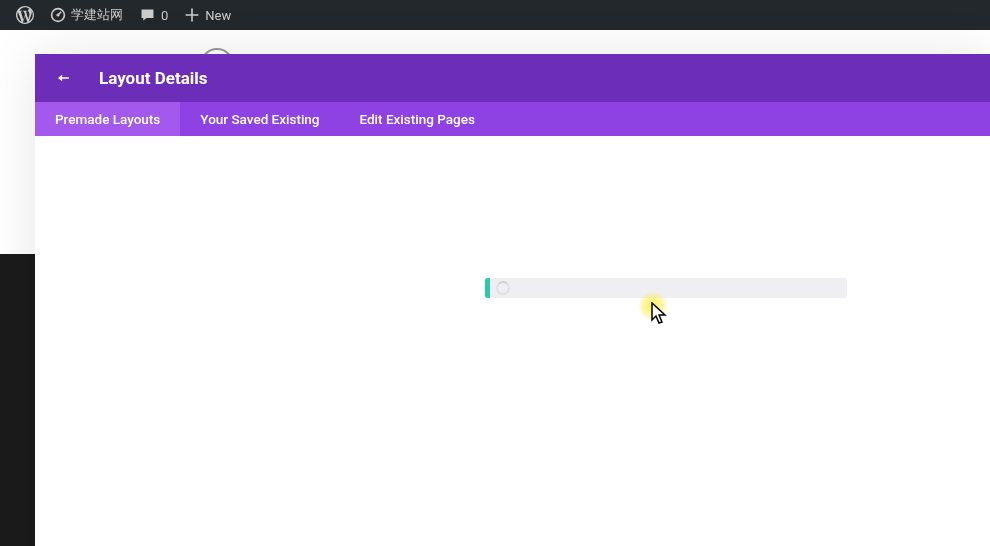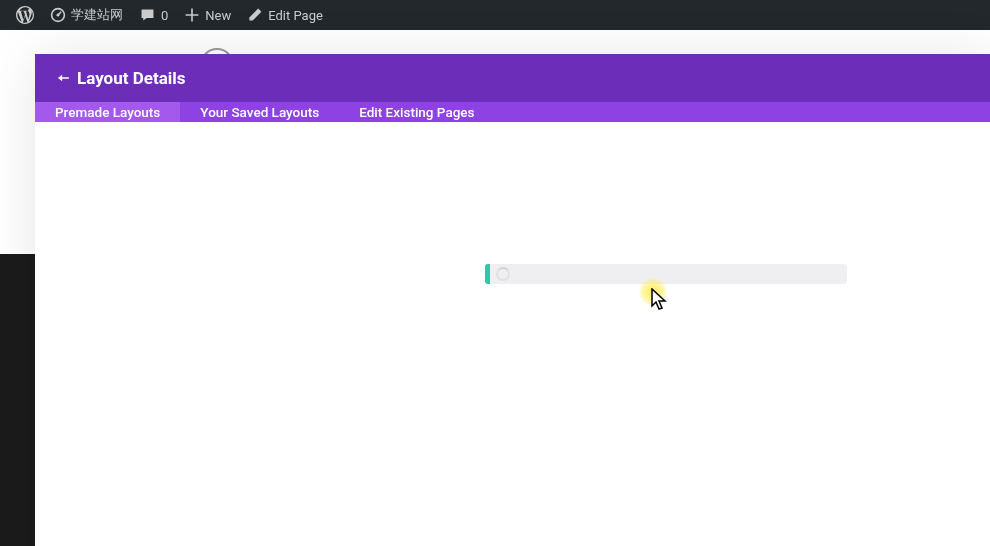--- a/index.html
+++ b/index.html
@@ -63,36 +63,36 @@
       background: #fff;
       z-index: 10;
       box-shadow: 0 2px 50px rgba(0,0,0,0.1);
     }
     .modal-header {
       background: #6c2eb9;
       height: 48px;
       display: flex;
       align-items: center;
       padding: 0 18px;
-      gap: 4px;
+      gap: 26px;
     }
     .modal-back {
       color: #fff;
       cursor: pointer;
       display: flex;
       align-items: center;
     }
     .modal-title {
       color: #fff;
       font-weight: 700;
       font-size: 17px;
     }
     .modal-tabs {
       background: #8e42e3;
-      height: 20px;
+      height: 34px;
       display: flex;
       align-items: stretch;
     }
     .modal-tab {
       padding: 0 20px;
       display: flex;
       align-items: center;
       color: #fff;
       font-size: 13.5px;
       cursor: pointer;
@@ -178,28 +178,20 @@
     <span>0</span>
   </div>
   <div class="admin-item">
     <span class="admin-icon">
       <svg width="16" height="16" viewBox="0 0 20 20" fill="#ccc">
           <path d="M9 2h2v7h7v2h-7v7H9v-7H2V9h7V2z"></path>
         </svg>
     </span>
     <span>New</span>
   </div>
-  <div class="admin-item">
-    <span class="admin-icon">
-      <svg width="16" height="16" viewBox="0 0 20 20" fill="#ccc">
-          <path d="M14 2l4 4-11 11H3v-4L14 2z"></path>
-        </svg>
-    </span>
-    <span>Edit Page</span>
-  </div>
 </div>
 
 <div class="page-bg">
   <div class="avatar-circle"></div>
 </div>
 
 <div class="left-dark"></div>
 
 <div class="modal">
   <div class="modal-header">
@@ -208,21 +200,21 @@
           <path d="M11 8l-5 4 5 4v-3h8v-2h-8V8z"></path>
         </svg>
     </div>
     <div class="modal-title">Layout Details</div>
   </div>
   <div class="modal-tabs">
     <div class="modal-tab active">
       <span>Premade Layouts</span>
     </div>
     <div class="modal-tab">
-      <span>Your Saved Layouts</span>
+      <span>Your Saved Existing</span>
     </div>
     <div class="modal-tab">
       <span>Edit Existing Pages</span>
     </div>
   </div>
   <div class="modal-body">
     <div class="search-bar">
       <div class="teal-handle"></div>
       <div class="spinner"></div>
     </div>

